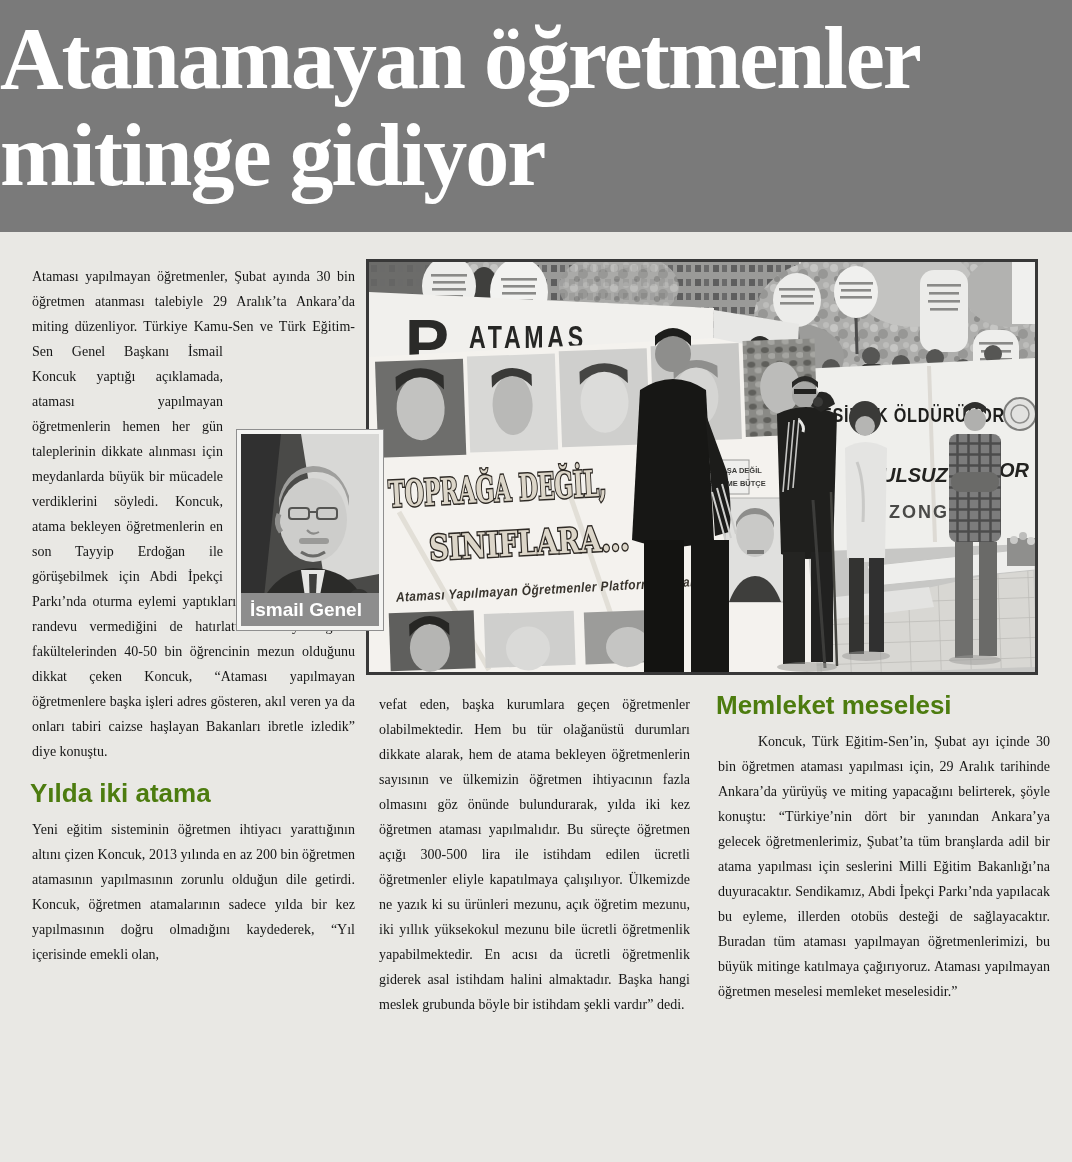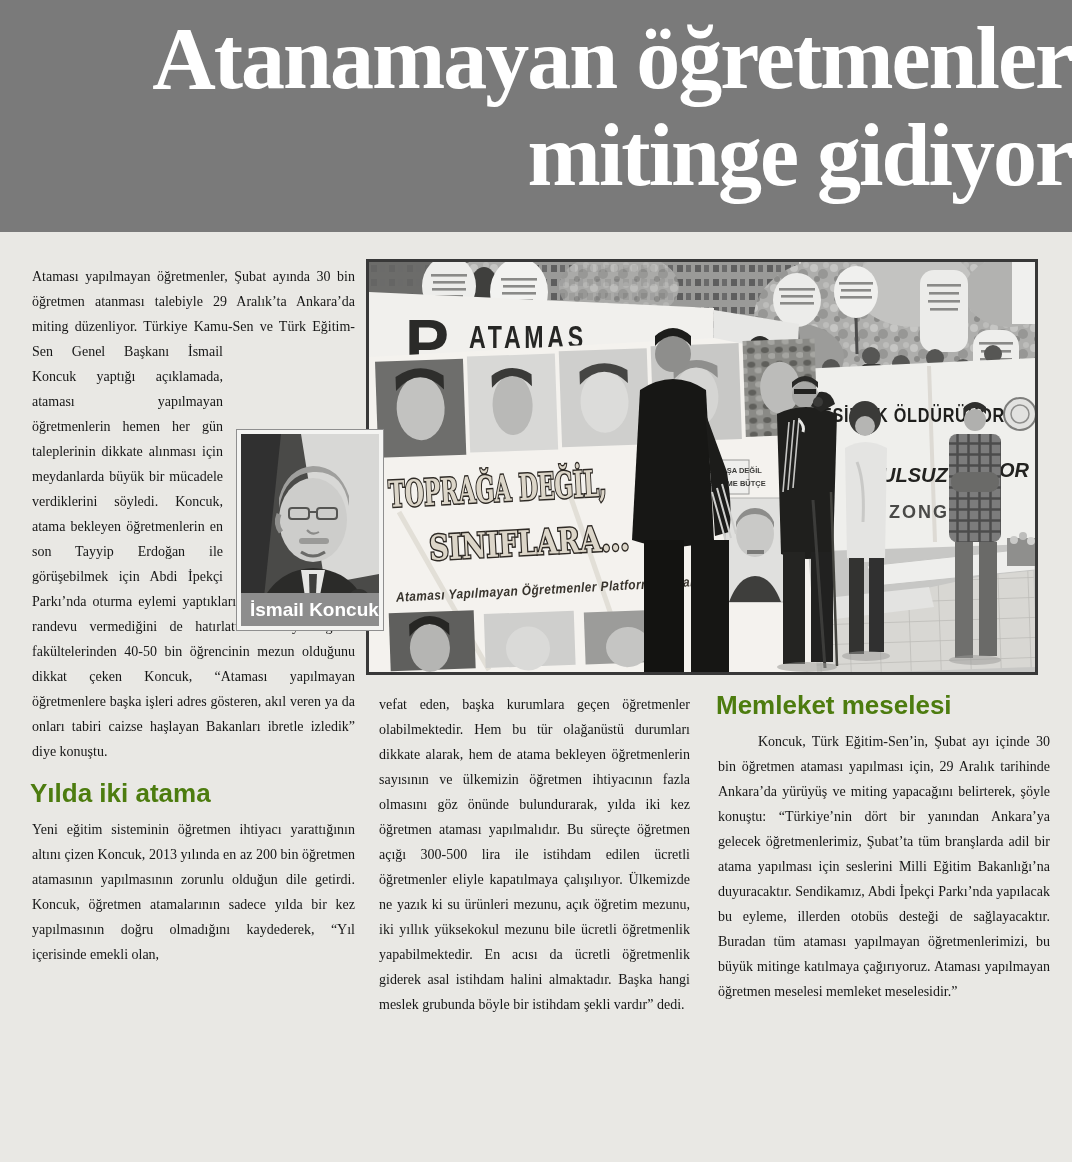--- a/index.html
+++ b/index.html
@@ -1,20 +1,20 @@
 <!DOCTYPE html>
 <html lang="tr"><head>
 <meta charset="utf-8">
 <style>
   html,body{margin:0;padding:0;background:#d4d3d0;}
   .page{position:relative;width:1072px;height:1162px;background:#e9e8e4;overflow:hidden;
         font-family:"Liberation Serif",serif;color:#161616;}
   
   .masthead{position:absolute;left:0;top:0;width:1072px;height:232px;background:#7a7a7a;}
-  .headline{width:100%;text-align:right;padding-top:10px;
+  .headline{width:100%;text-align:left;padding-top:10px;
             font-family:"Liberation Serif",serif;font-weight:bold;color:#ffffff;
             font-size:88px;line-height:97px;letter-spacing:-2px;}
   
   .col{position:absolute;text-align:justify;}
   .col p{margin:2px;font-size:14px;line-height:25px;}
   .col-left{left:30px;top:262px;width:327px;}
   .col-mid{left:377px;top:690px;width:315px;}
   .col-right{left:716px;top:690px;width:336px;}
   .dateline{margin:0 0 14px 0;padding:0 0 8px 0;border-bottom:2px solid #6f6f6f;
             font-family:"Liberation Sans",sans-serif;font-weight:bold;font-size:22px;
@@ -343,16 +343,16 @@
       <g>
         <path d="M12 192 q14 -56 60 -58 q48 2 60 58 z" fill="#2b2b29"></path>
         <polygon points="60,136 84,136 76,176 66,176" fill="#e6e6e4"></polygon>
         <polygon points="68,140 76,140 74,180 69,180" fill="#3e3e3c"></polygon>
       </g>
       <g>
         <rect x="108" y="168" width="10" height="26" fill="#222220" transform="rotate(-18 113 181)"></rect>
         <circle cx="118" cy="166" r="11" fill="#333331"></circle>
       </g>
     </svg>
-    <div class="inset-caption">İsmail Koncuk</div>
+    <div class="inset-caption">İsmail Genel</div>
   </div>
 
 </div>
 
 </body></html>

